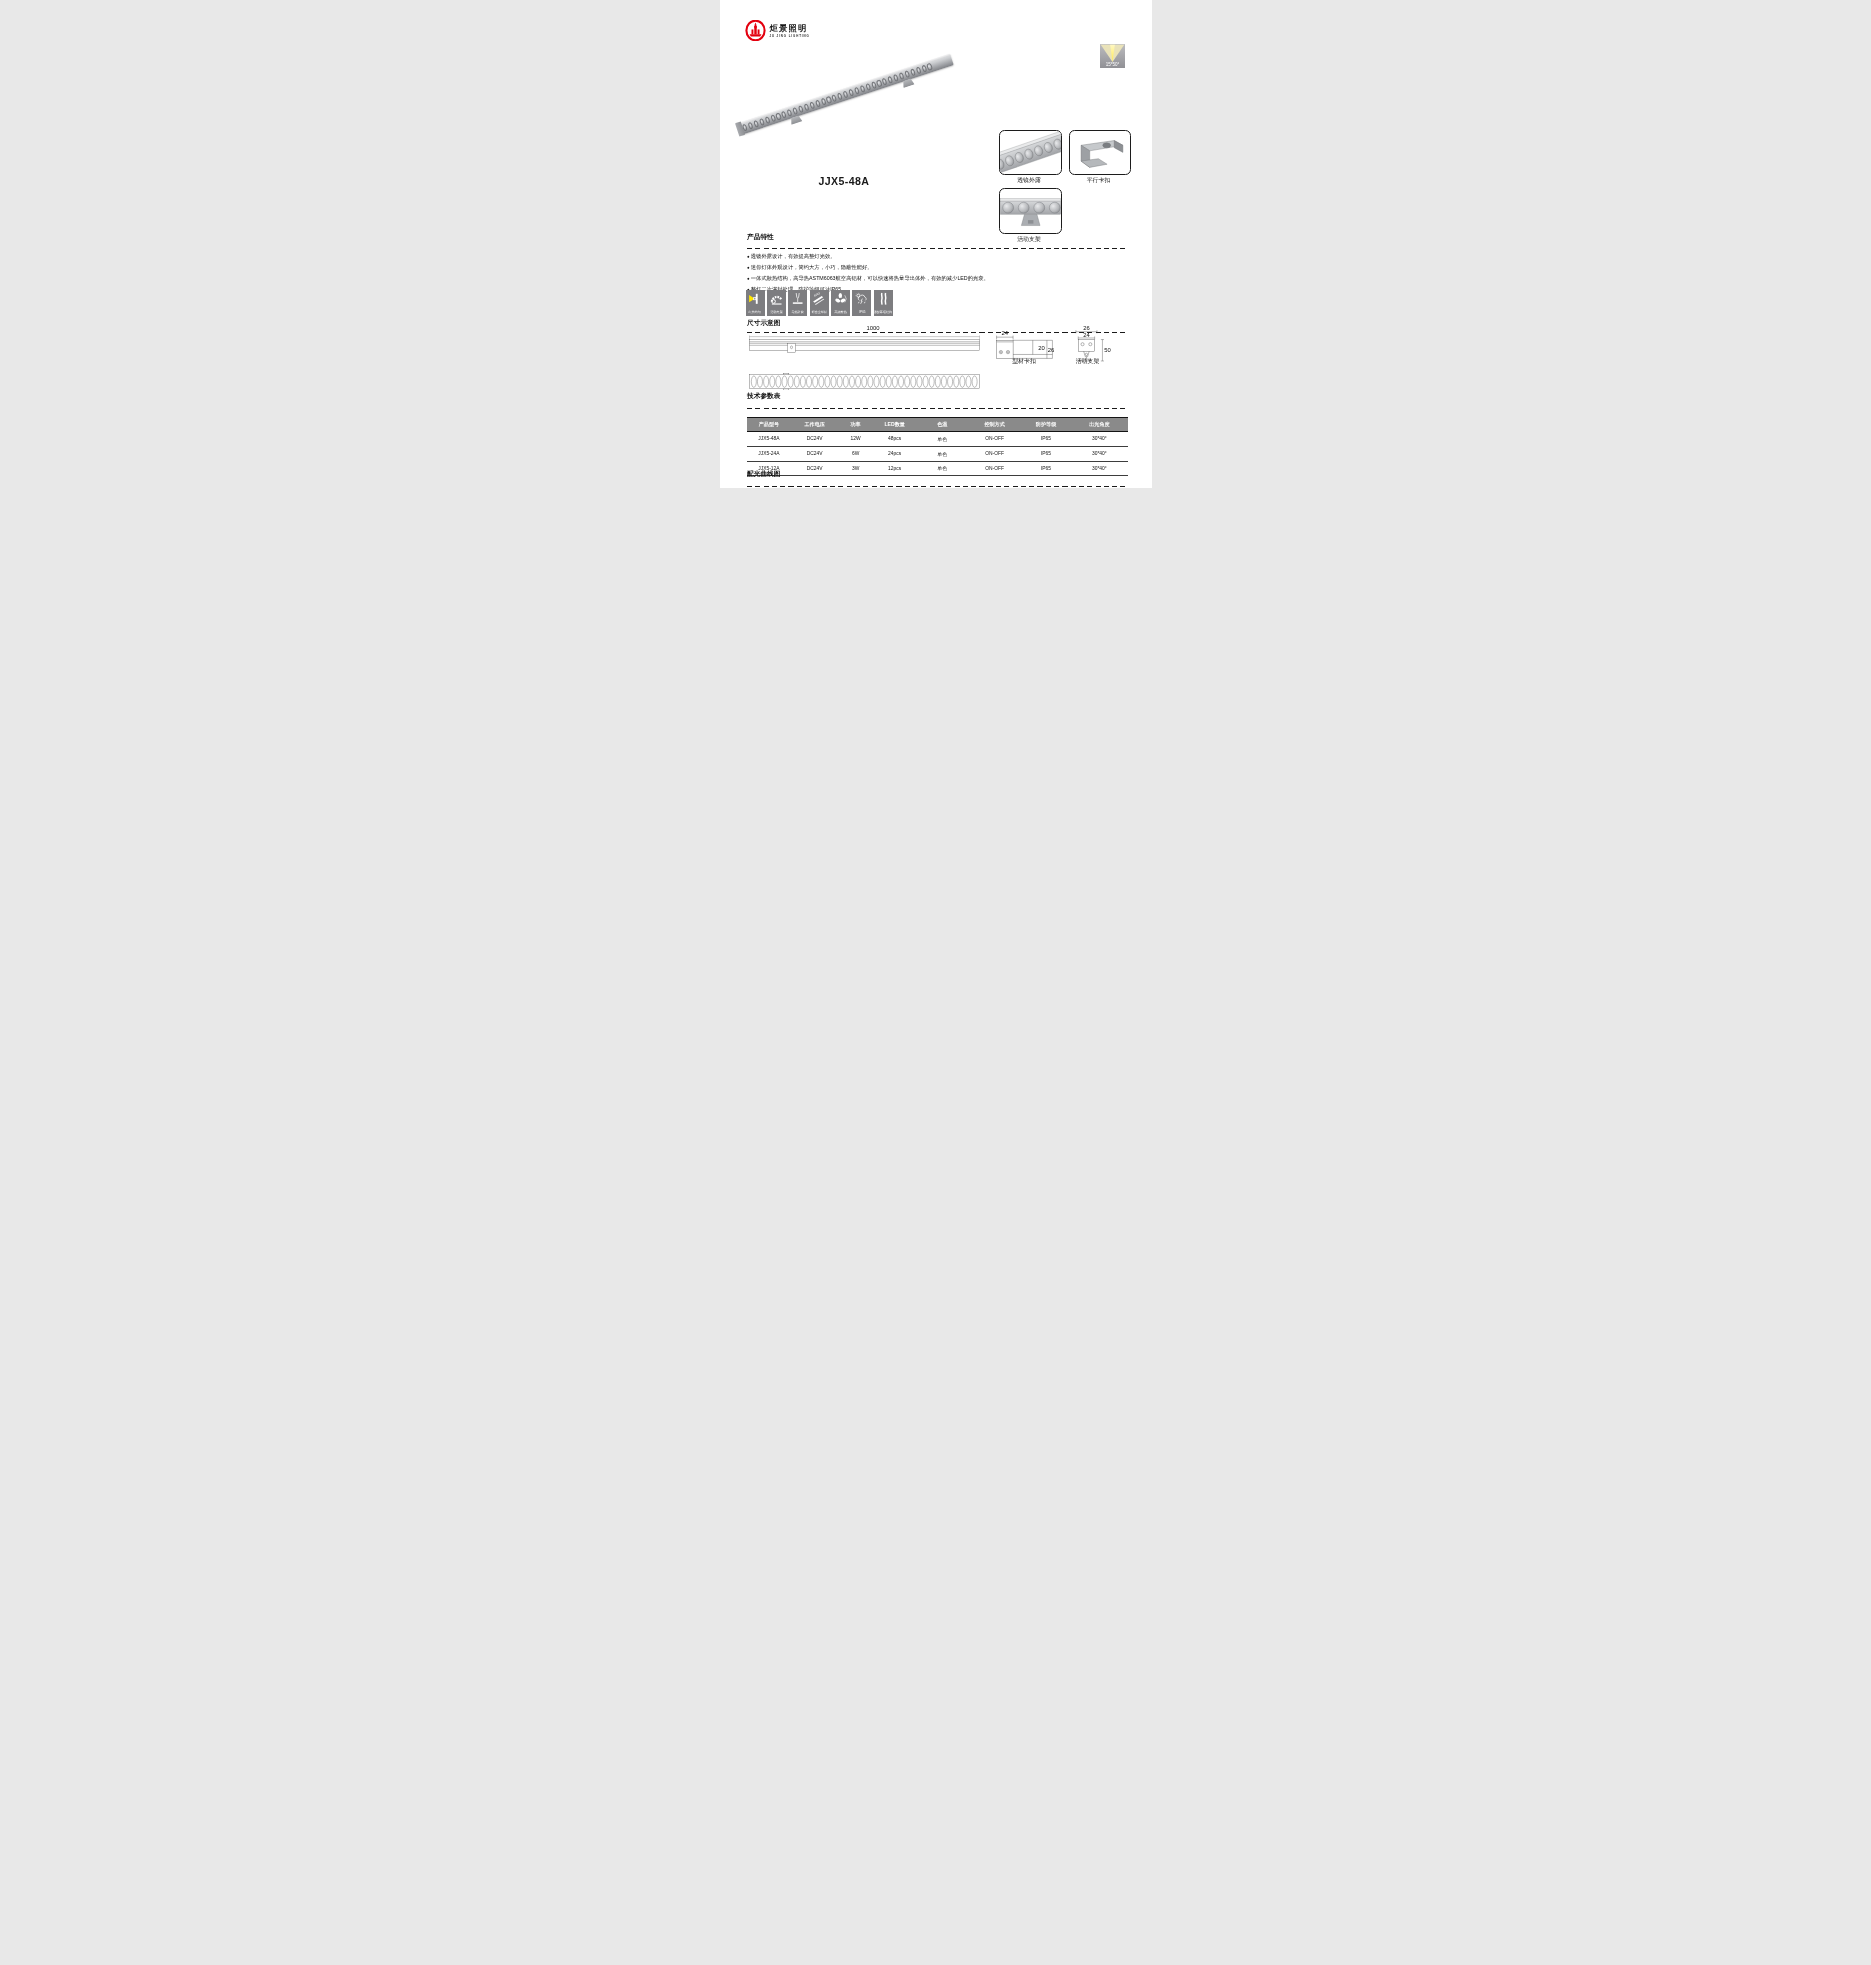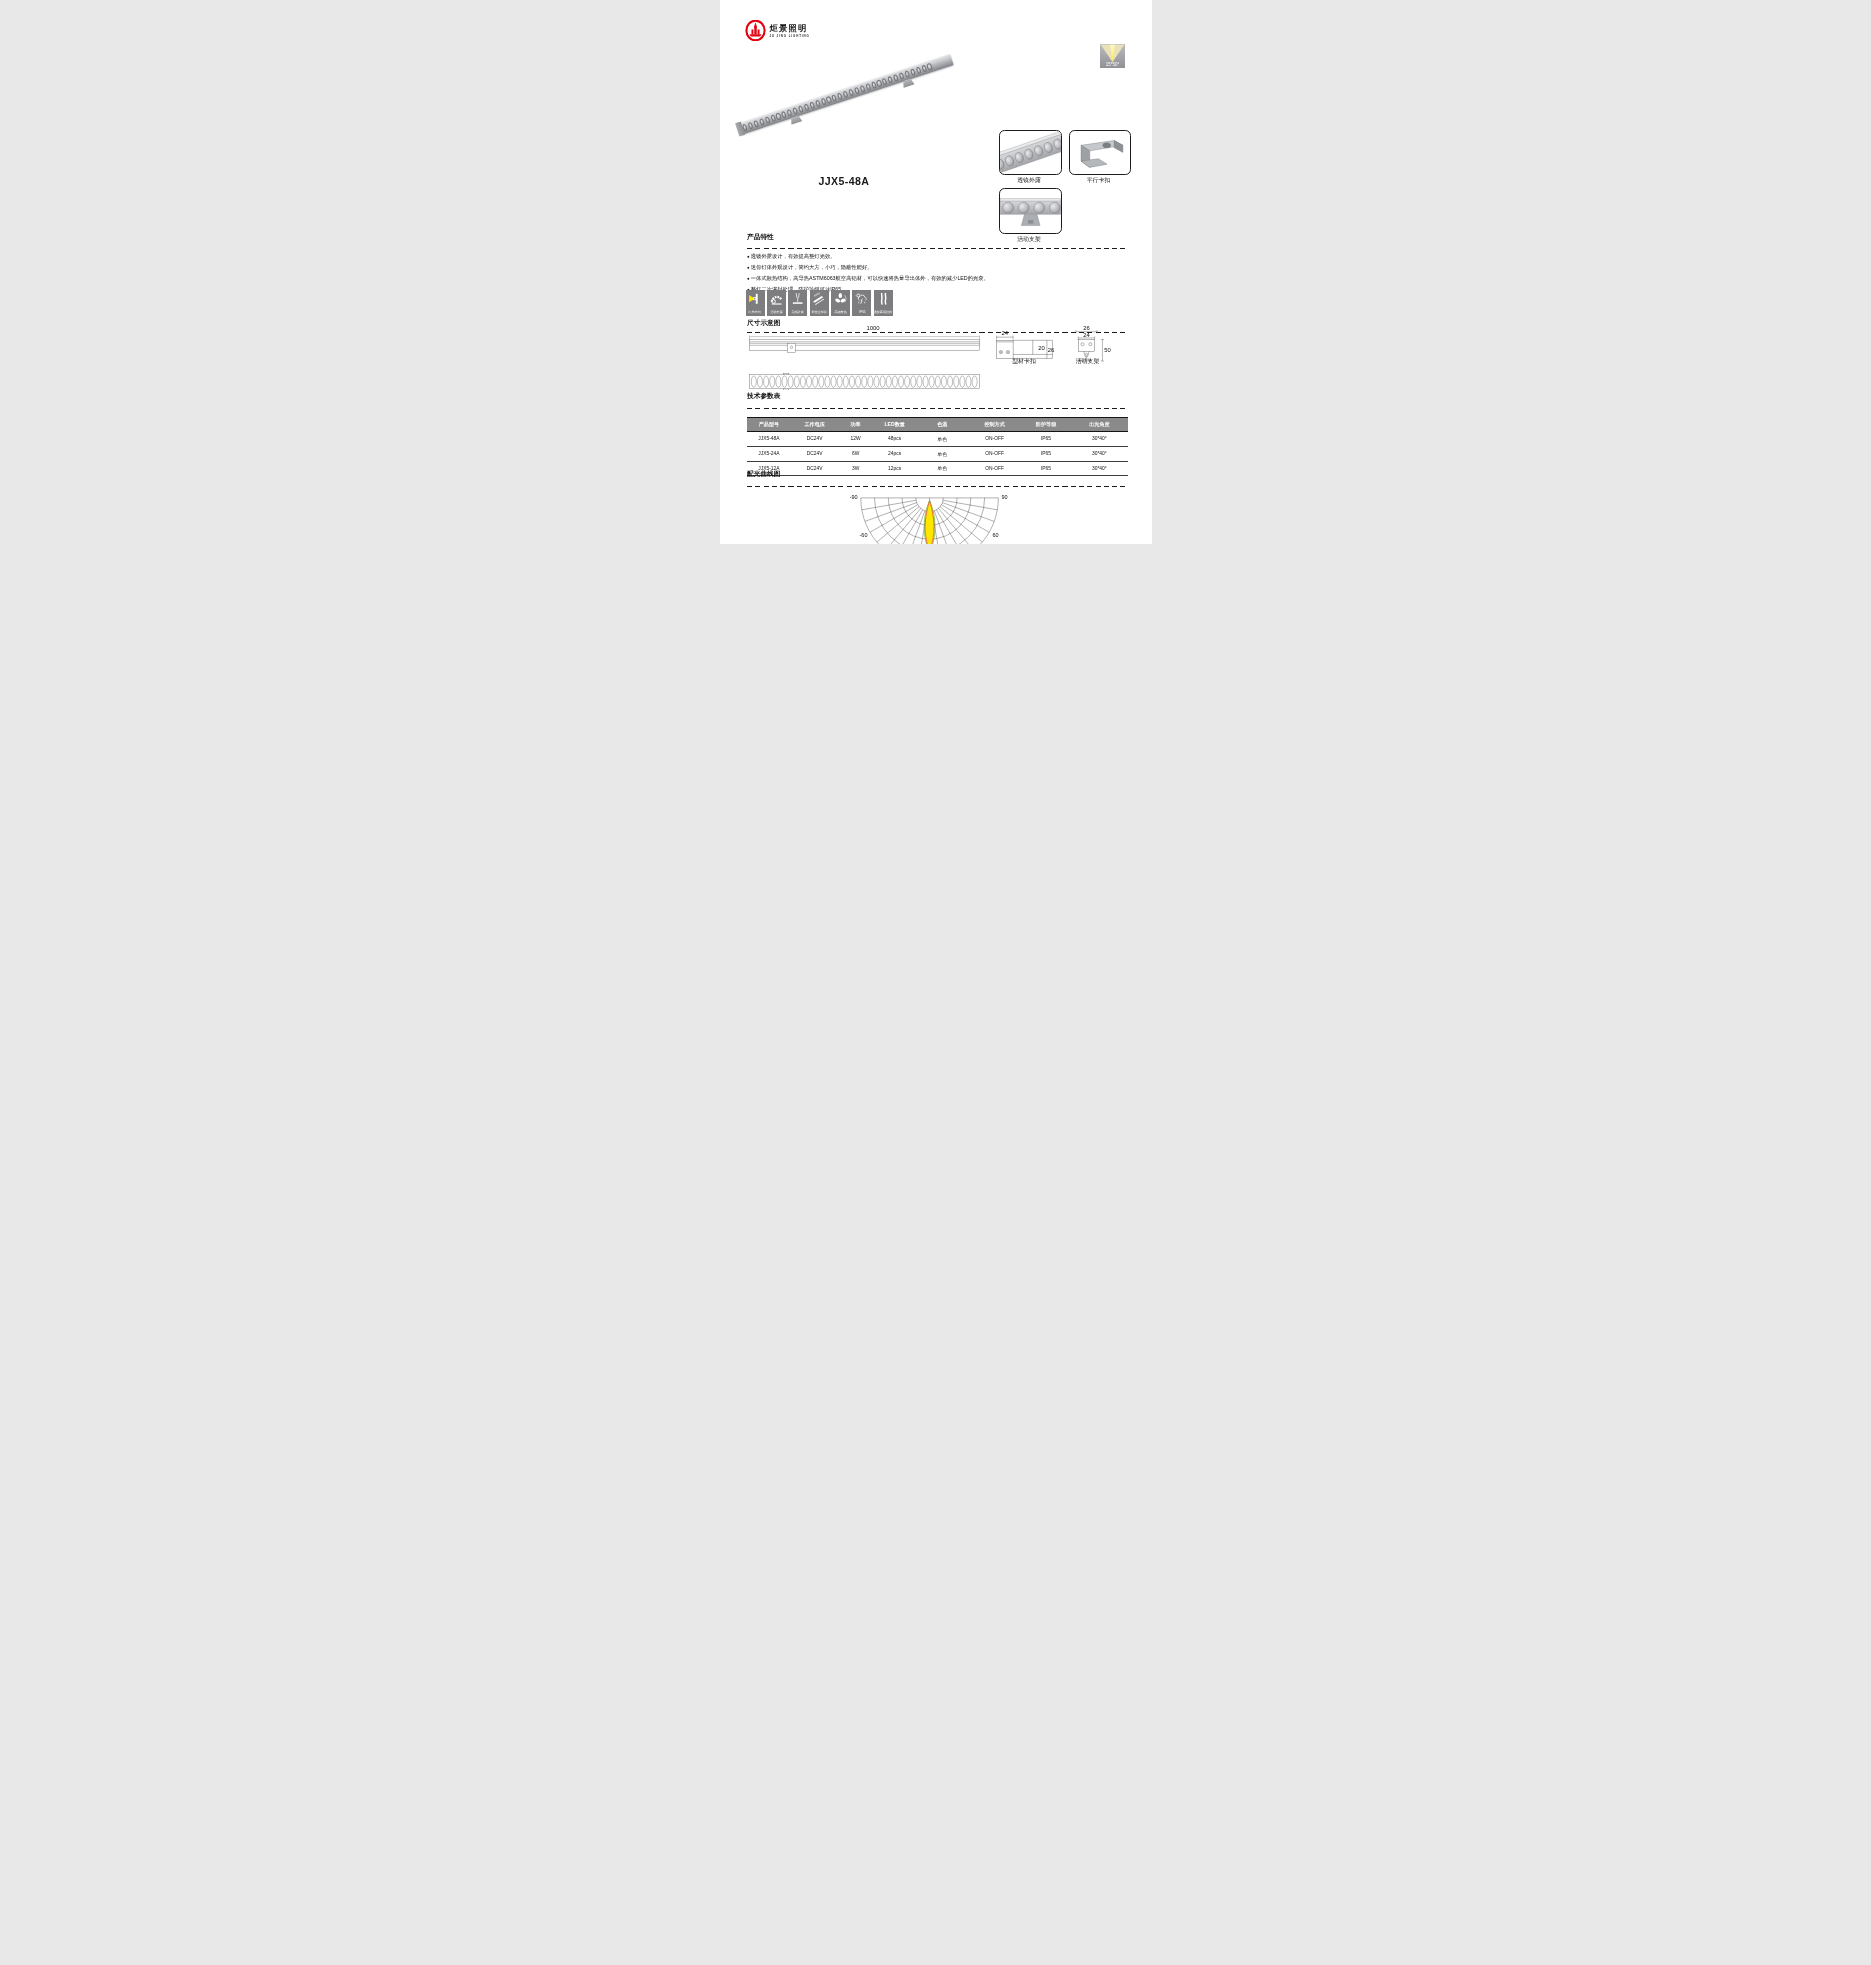--- a/index.html
+++ b/index.html
@@ -1,17 +1,17 @@
 <!DOCTYPE html>
 <html style="font-size:6.3px"><head>
 <meta charset="utf-8">
 <style>
   html,body{margin:0;padding:0;background:#e8e8e8;}
   .page{
-    position:relative; width:432px; height:544px; margin:0 auto;
+    position:relative; width:432px; height:488px; margin:0 auto;
     background:#ffffff; overflow:hidden;
     font-family:"Liberation Sans","DejaVu Sans",sans-serif; color:#111;
   }
   .abs{position:absolute;}
 
   
   .logo{left:25px; top:20.4px; display:flex; align-items:center; gap:3.9px;}
   .logo-text-cn{font-size:8.3px; font-weight:bold; letter-spacing:1.2px; color:#161616; line-height:1;}
   .logo-text-en{font-size:2.9px; font-weight:bold; letter-spacing:0.9px; color:#2a2a2a; margin-top:1.2px;}
 

